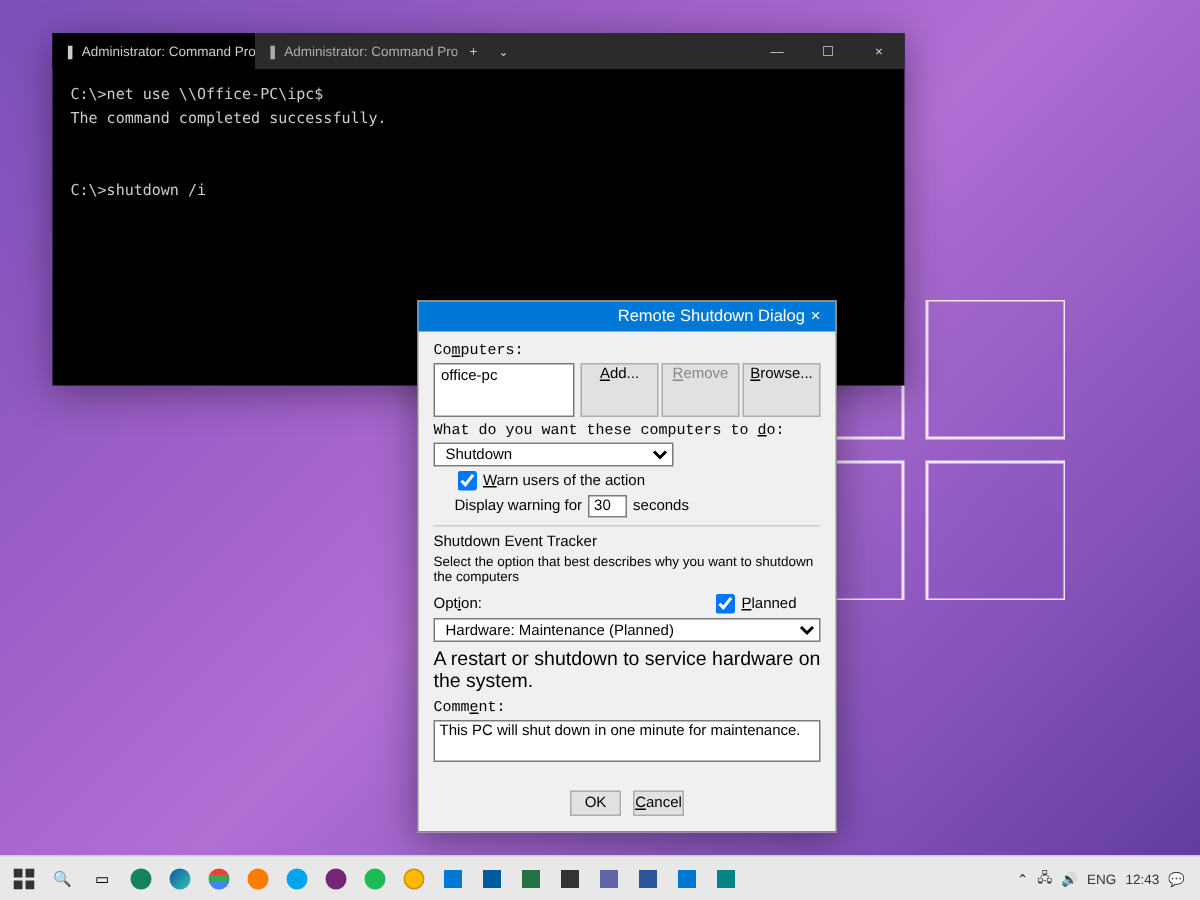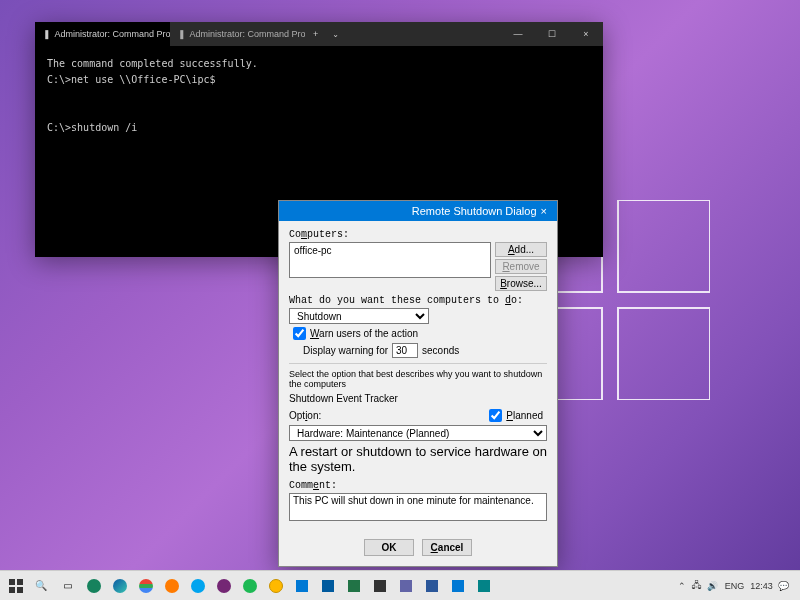--- a/index.html
+++ b/index.html
@@ -51,35 +51,35 @@
   display:flex; justify-content:flex-end; align-items:center;
 }
 .dialog-title .close-x { cursor:pointer; padding:0 4px; }
 .dialog-body { padding: 8px 10px; }
 .dialog-row { display:flex; margin-bottom:4px; gap:4px; }
 .dialog-label { font-size:10px; margin-bottom:2px; display:block;font-family:Liberation Mono, monospace; }
 .computer-list {
   flex:1; height: 36px; background:#fff; border:1px solid #7a7a7a;
   font-size:10px; padding:2px 4px;
 }
-.side-btns { display:flex; flex-direction:column; gap:2px; }
+.side-btns { display:flex; flex-direction:row; gap:2px; }
 .btn {
   background:#e1e1e1; border:1px solid #adadad;
   font-size:10px; padding:1px 0; width:52px; text-align:center; cursor:pointer;
 }
 .btn.disabled { color:#888; cursor:default; }
-.btn.main { width:50px; padding:2px 0;font-weight:bold; }
+.btn.main { width:34px; padding:2px 0; }
 .select, .text-input, .textarea {
   background:#fff; border:1px solid #7a7a7a; font-size:10px; padding:1px 3px;
 }
 .select { height:16px; }
 .text-input.small { width:26px; text-align:left; }
 .textarea { width:100%; height:28px; resize:none; font-family:inherit; }
 hr.sep { margin:5px 0; border:none; border-top:1px solid #ccc; }
-.checkbox-row { display:flex; align-items:center; gap:4px; margin:3px 4px; }
+.checkbox-row { display:flex; align-items:center; gap:4px; margin:3px 16px; }
 .checkbox-row input { margin:0; }
 .dialog-footer { display:flex; justify-content:center; gap:8px; padding:8px 0 10px; }
 .taskbar {
   position:absolute; bottom:0; left:0; right:0; height:30px;
   background:#e8e8e8; display:flex; align-items:center;
   padding:0 4px; gap:2px; font-size:10px;
   border-top:1px solid #ccc;
 }
 .tb-icon {
   width:24px; height:24px; display:flex; align-items:center; justify-content:center;
@@ -113,54 +113,54 @@
       <span>Administrator: Command Prom</span>
 
     </div>
     <div class="term-add">+</div>
     <div class="term-dropdown">⌄</div>
     <div class="term-spacer"></div>
     <div class="win-btn">―</div>
     <div class="win-btn">☐</div>
     <div class="win-btn close">×</div>
   </div>
-  <div class="terminal-body"><div>The command completed successfully.</div><div>C:\&gt;net use \\Office-PC\ipc$</div><br><br><div>C:\&gt;shutdown /i</div></div>
+  <div class="terminal-body"><div>C:\&gt;net use \\Office-PC\ipc$</div><div>The command completed successfully.</div><br><br><div>C:\&gt;shutdown /i</div></div>
 </div>
 
 <div class="dialog">
   <div class="dialog-title">
     <span>Remote Shutdown Dialog</span>
     <span class="close-x">×</span>
   </div>
   <div class="dialog-body">
     <span class="dialog-label">Co<span class="underline">m</span>puters:</span>
     <div class="dialog-row">
       <div class="computer-list">office-pc</div>
       <div class="side-btns">
         <div class="btn"><span class="underline">A</span>dd...</div>
         <div class="btn disabled"><span class="underline">R</span>emove</div>
         <div class="btn"><span class="underline">B</span>rowse...</div>
       </div>
     </div>
     <span class="dialog-label">What do you want these computers to <span class="underline">d</span>o:</span>
-    <select class="select" style="width:140px">
+    <select class="select" style="width:160px">
       <option>Shutdown</option>
     </select>
     <div class="checkbox-row">
       <input type="checkbox" checked="" style="">
       <span><span class="underline">W</span>arn users of the action</span>
     </div>
     <div class="checkbox-row" style="margin-left:14px">
       <span>Display warning for</span>
       <input class="text-input small" value="30" style="">
       <span>seconds</span>
     </div>
     <hr class="sep">
+    <div style="margin-bottom:2px">Shutdown Event Tracker</div>
     <div style="font-size:9px;margin-bottom:4px">Select the option that best describes why you want to shutdown the computers</div>
-    <div style="margin-bottom:2px">Shutdown Event Tracker</div>
     <div style="display:flex;justify-content:space-between;align-items:center">
       <span>Opt<span class="underline">i</span>on:</span>
       <span class="checkbox-row">
           <input type="checkbox" checked="" style="">
           <span><span class="underline">P</span>lanned</span>
         </span>
     </div>
     <select class="select" style="width:100%">
       <option>Hardware: Maintenance (Planned)</option>
     </select>

